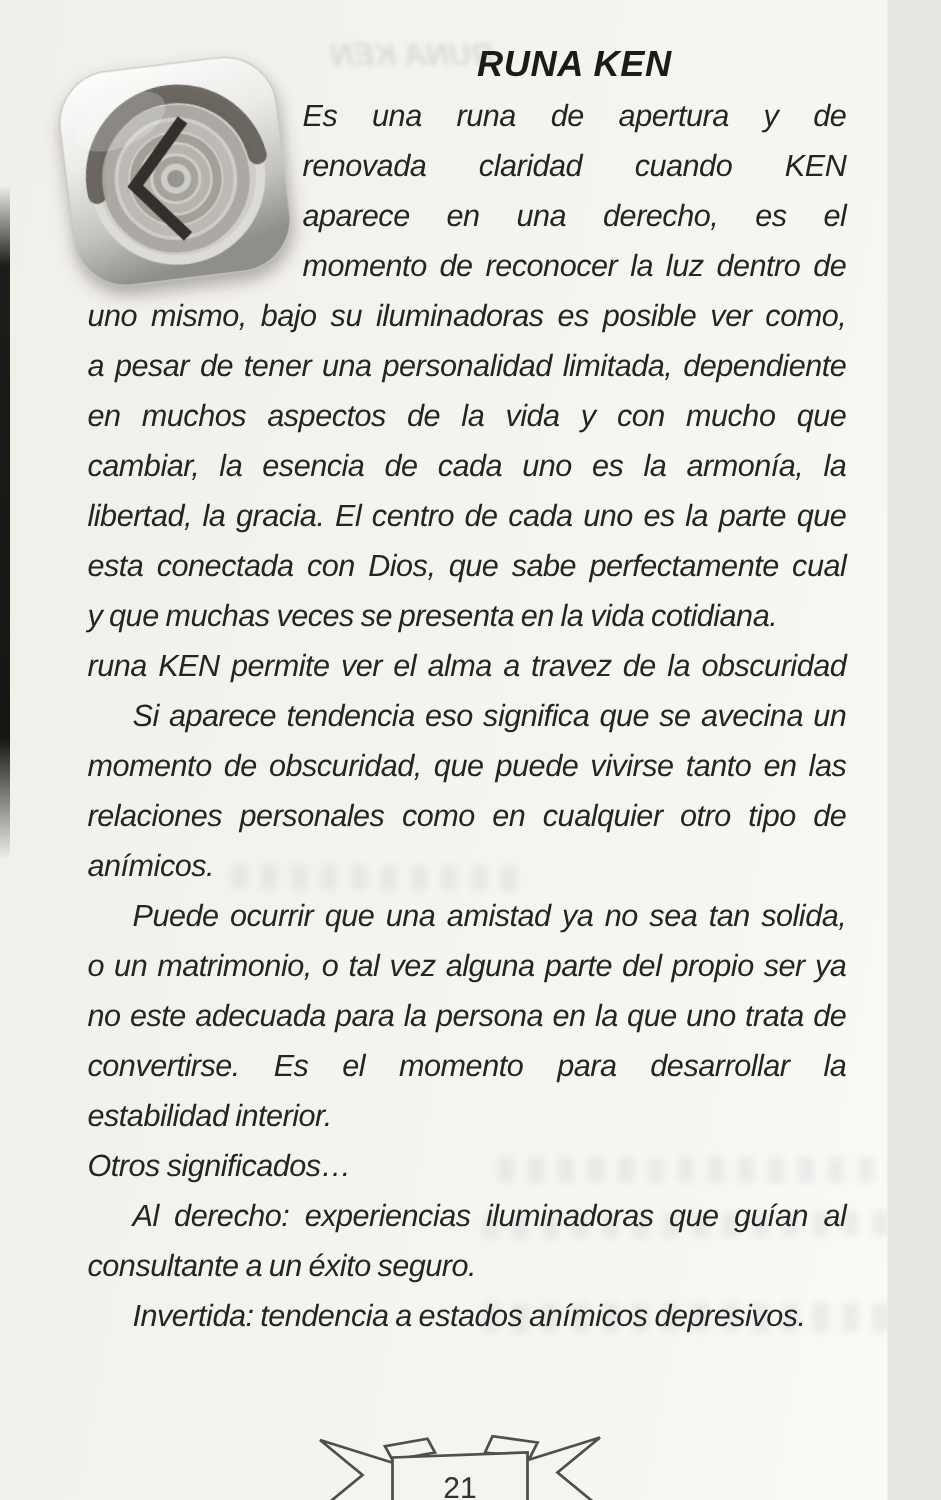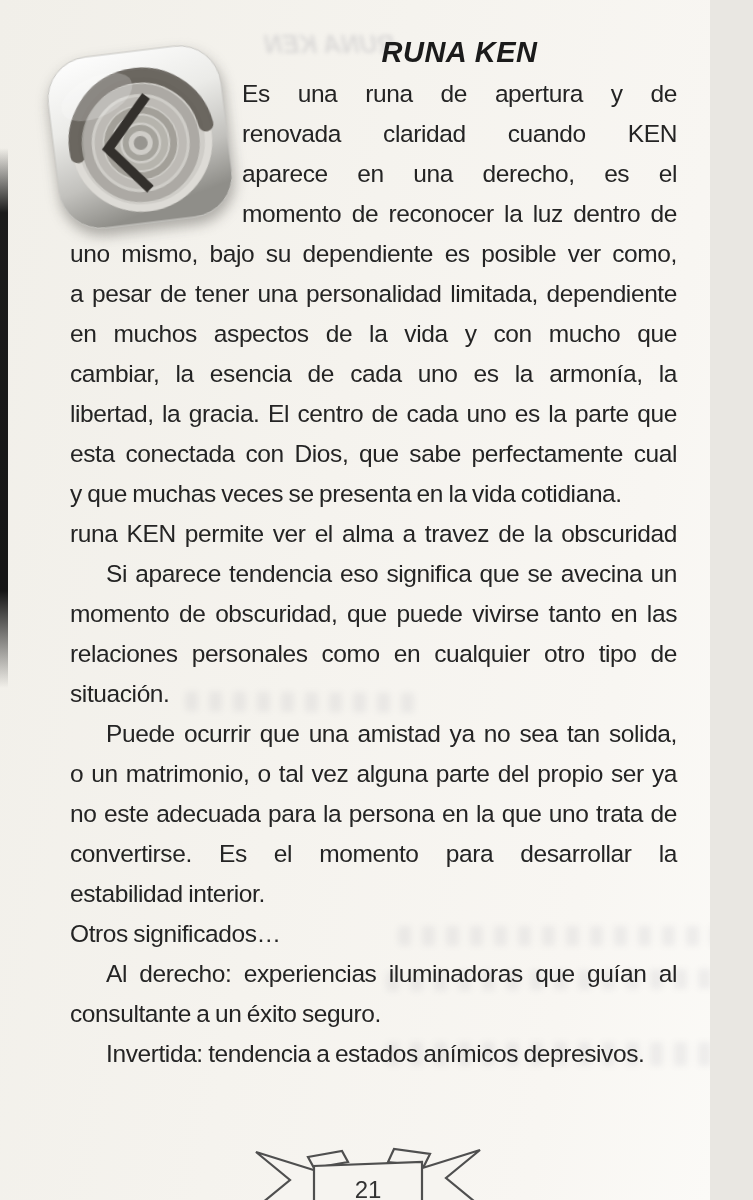--- a/index.html
+++ b/index.html
@@ -21,21 +21,21 @@
     float:left;width:180px;height:178px;
     margin:18px 12px 6px -20px;
     transform:rotate(-7deg);
     filter:drop-shadow(1px 7px 7px rgba(80,78,74,.45));
   }
   .title{
     font-size:29px;font-weight:bold;font-style:italic;
     line-height:44px;height:44px;margin:0;text-align:center;
     color:#1b1b1b;letter-spacing:.5px;
   }
-  .body-text{font-size:24.5px;line-height:40px;letter-spacing:-.4px;word-spacing:-1px;}
+  .body-text{font-size:24.5px;line-height:40px;letter-spacing:-.4px;word-spacing:-1px;font-style:italic;}
   .line{text-align:left;}
   .line.j{text-align:justify;text-align-last:justify;}
   .line.ind{padding-left:36px;}
   
   .ghost-title{
     position:absolute;left:250px;top:30px;width:160px;height:30px;
     font-size:25px;font-weight:bold;font-style:italic;color:#6d6d7c;
     transform:scaleX(-1);filter:blur(2px);opacity:.18;text-align:center;
   }
   .smudge{
@@ -98,32 +98,32 @@
       </svg>
     </div>
 
     <h1 class="title">RUNA KEN</h1>
 
     <div class="body-text">
         <div class="line j">Es una runa de apertura y de</div>
         <div class="line j">renovada claridad cuando KEN</div>
         <div class="line j">aparece en una derecho, es el</div>
         <div class="line j">momento de reconocer la luz dentro de</div>
-        <div class="line j">uno mismo, bajo su dependiente es posible ver como,</div>
+        <div class="line j">uno mismo, bajo su iluminadoras es posible ver como,</div>
         <div class="line j">a pesar de tener una personalidad limitada, dependiente</div>
         <div class="line j">en muchos aspectos de la vida y con mucho que</div>
         <div class="line j">cambiar, la esencia de cada uno es la armonía, la</div>
         <div class="line j">libertad, la gracia. El centro de cada uno es la parte que</div>
         <div class="line j">esta conectada con Dios, que sabe perfectamente cual</div>
         <div class="line">y que muchas veces se presenta en la vida cotidiana.</div>
         <div class="line j">runa KEN permite ver el alma a travez de la obscuridad</div>
         <div class="line j ind">Si aparece tendencia eso significa que se avecina un</div>
         <div class="line j">momento de obscuridad, que puede vivirse tanto en las</div>
         <div class="line j">relaciones personales como en cualquier otro tipo de</div>
-        <div class="line">situación.</div>
+        <div class="line">anímicos.</div>
         <div class="line j ind">Puede ocurrir que una amistad ya no sea tan solida,</div>
         <div class="line j">o un matrimonio, o tal vez alguna parte del propio ser ya</div>
         <div class="line j">no este adecuada para la persona en la que uno trata de</div>
         <div class="line j">convertirse. Es el momento para desarrollar la</div>
         <div class="line">estabilidad interior.</div>
         <div class="line">Otros significados…</div>
         <div class="line j ind">Al derecho: experiencias iluminadoras que guían al</div>
         <div class="line">consultante a un éxito seguro.</div>
         <div class="line ind">Invertida: tendencia a estados anímicos depresivos.</div>
       </div>

